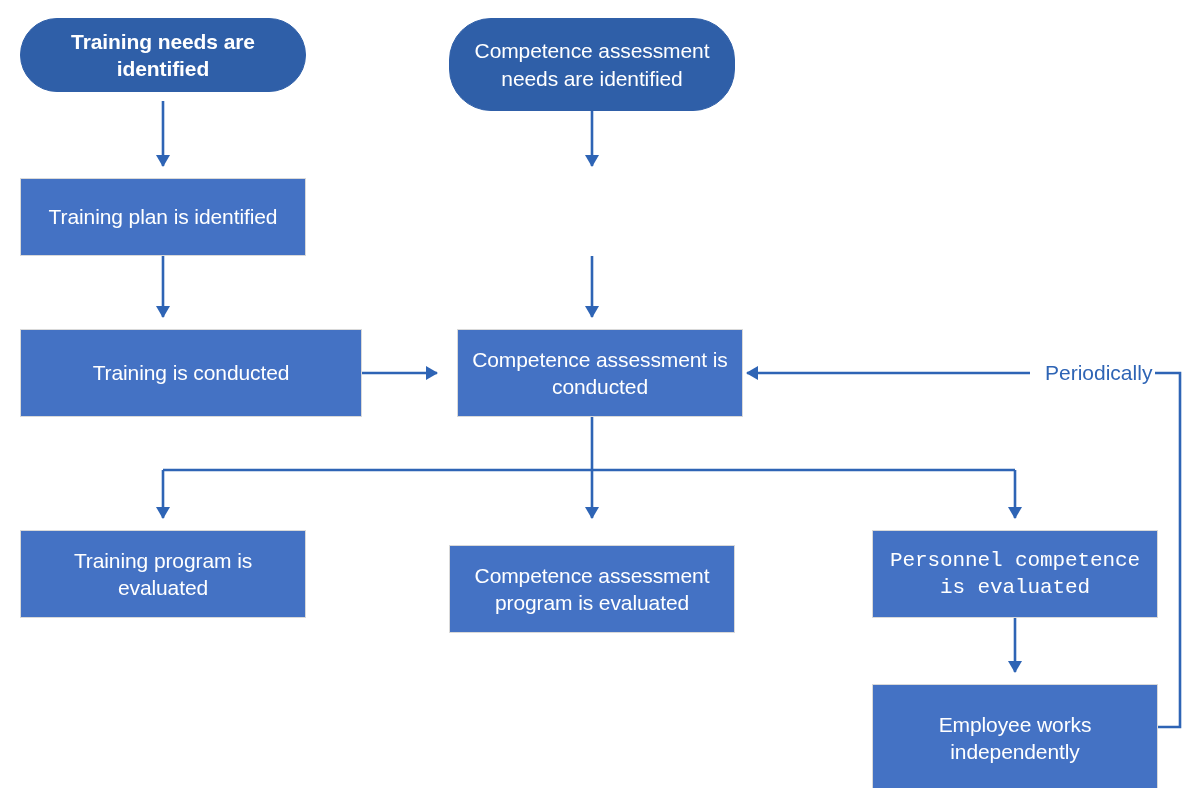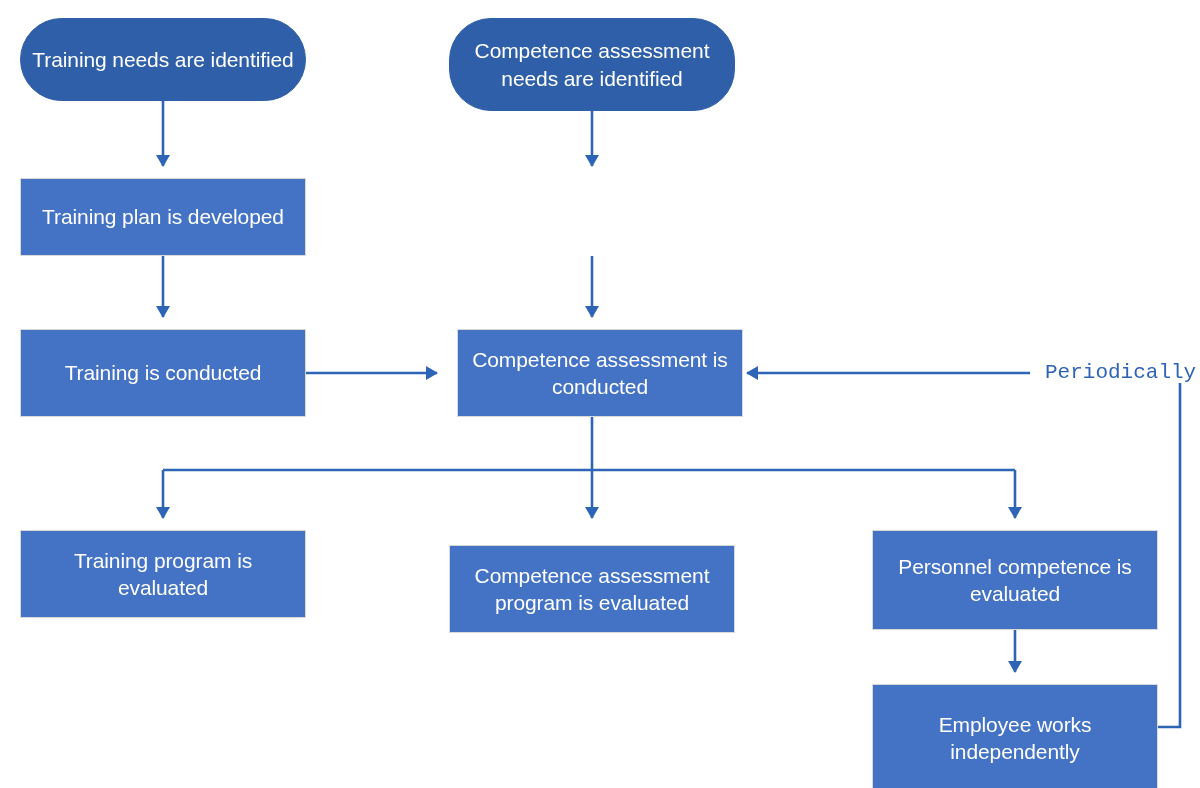--- a/index.html
+++ b/index.html
@@ -48,21 +48,21 @@
     left: 0;
     top: 0;
     width: 1200px;
     height: 788px;
     pointer-events: none;
   }
   .edge-label {
     position: absolute;
     color: #2e64b5;
     font-size: 21px;
-    font-family: Liberation Mono, monospace;
+    font-family: Liberation Sans, sans-serif;
     background: #ffffff;
     padding: 0 3px;
     white-space: nowrap;
     line-height: 1;
   }
 </style>
 </head>
 <body>
 
 <div id="canvas">
@@ -98,50 +98,50 @@
       <path d="M592,470 L592,518" marker-end="url(#arrowdown)"></path>
       <path d="M1015,470 L1015,518" marker-end="url(#arrowdown)"></path>
 
       <path d="M1015,618 L1015,672" marker-end="url(#arrowdown)"></path>
 
       <path d="M1158,727 L1180,727 L1180,373 L1122,373"></path>
       <path d="M1030,373 L747,373" marker-end="url(#arrowleft)"></path>
     </g>
   </svg>
 
-  <div class="node terminator" style="left:20px; top:18px; width:286px; height:83px;">
+  <div class="node terminator" style="left:20px; top:18px; width:286px; height:74px;font-weight:bold;">
     <span class="label">Training needs are identified</span>
   </div>
 
   <div class="node terminator" style="left:449px; top:18px; width:286px; height:93px;">
     <span class="label">Competence assessment needs are identified</span>
   </div>
 
   <div class="node" style="left:20px; top:178px; width:286px; height:78px;">
-    <span class="label">Training plan is developed</span>
+    <span class="label">Training plan is identified</span>
   </div>
 
 
-  <div class="node" style="left:20px; top:329px; width:286px; height:88px;">
+  <div class="node" style="left:20px; top:329px; width:342px; height:88px;">
     <span class="label">Training is conducted</span>
   </div>
 
   <div class="node" style="left:449px; top:329px; width:286px; height:88px;margin-left:8px;">
     <span class="label">Competence assessment is conducted</span>
   </div>
 
   <div class="node" style="left:20px; top:530px; width:286px; height:88px;">
     <span class="label">Training program is evaluated</span>
   </div>
 
   <div class="node" style="left:449px; top:530px; width:286px; height:88px;margin-top:15px;">
     <span class="label">Competence assessment program is evaluated</span>
   </div>
 
-  <div class="node" style="left:872px; top:530px; width:286px; height:100px;">
+  <div class="node" style="left:872px; top:530px; width:286px; height:88px;font-family:Liberation Mono, monospace;">
     <span class="label">Personnel competence is evaluated</span>
   </div>
 
   <div class="node" style="left:872px; top:684px; width:286px; height:108px;">
     <span class="label">Employee works independently</span>
   </div>
 
   <div class="edge-label" style="left:1042px; top:362px;">Periodically</div>
 
 </div>

